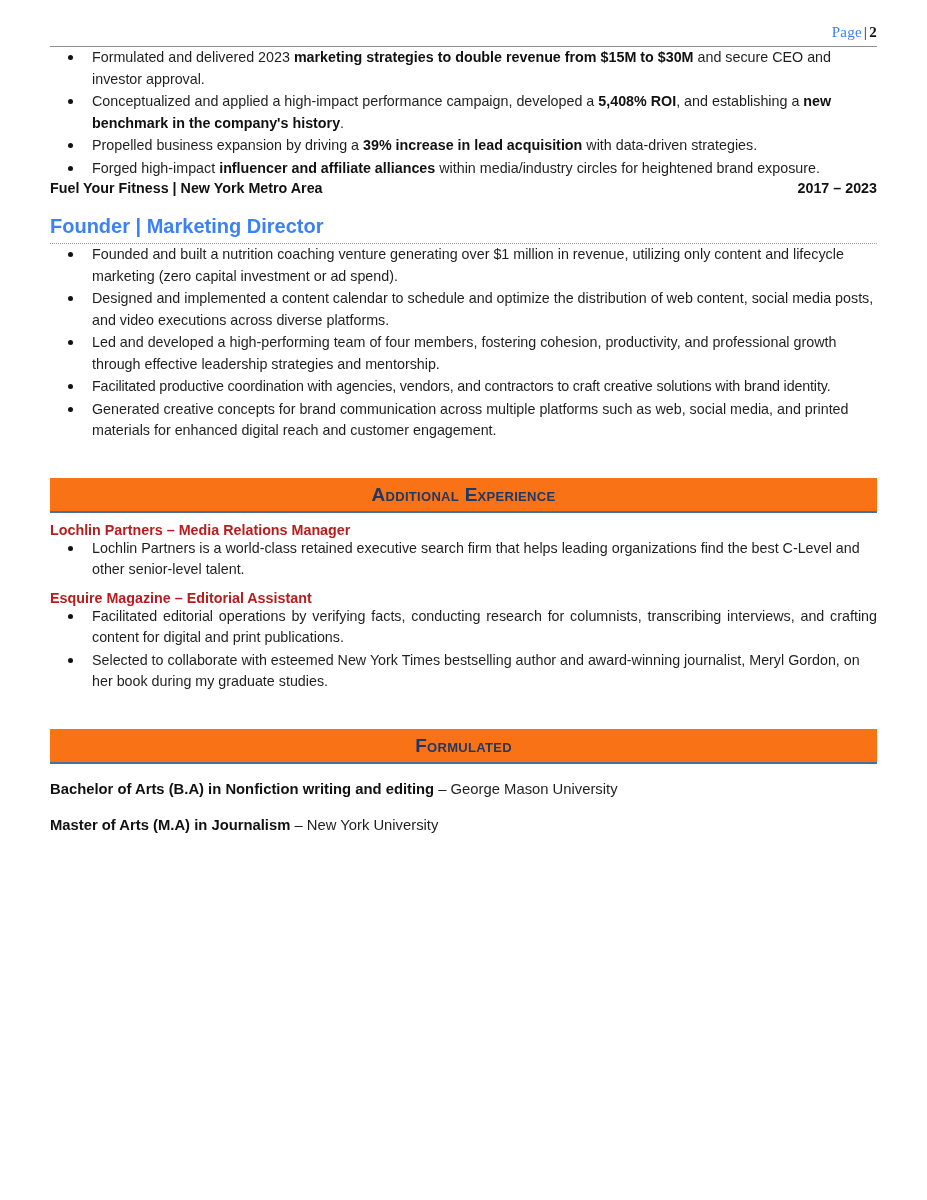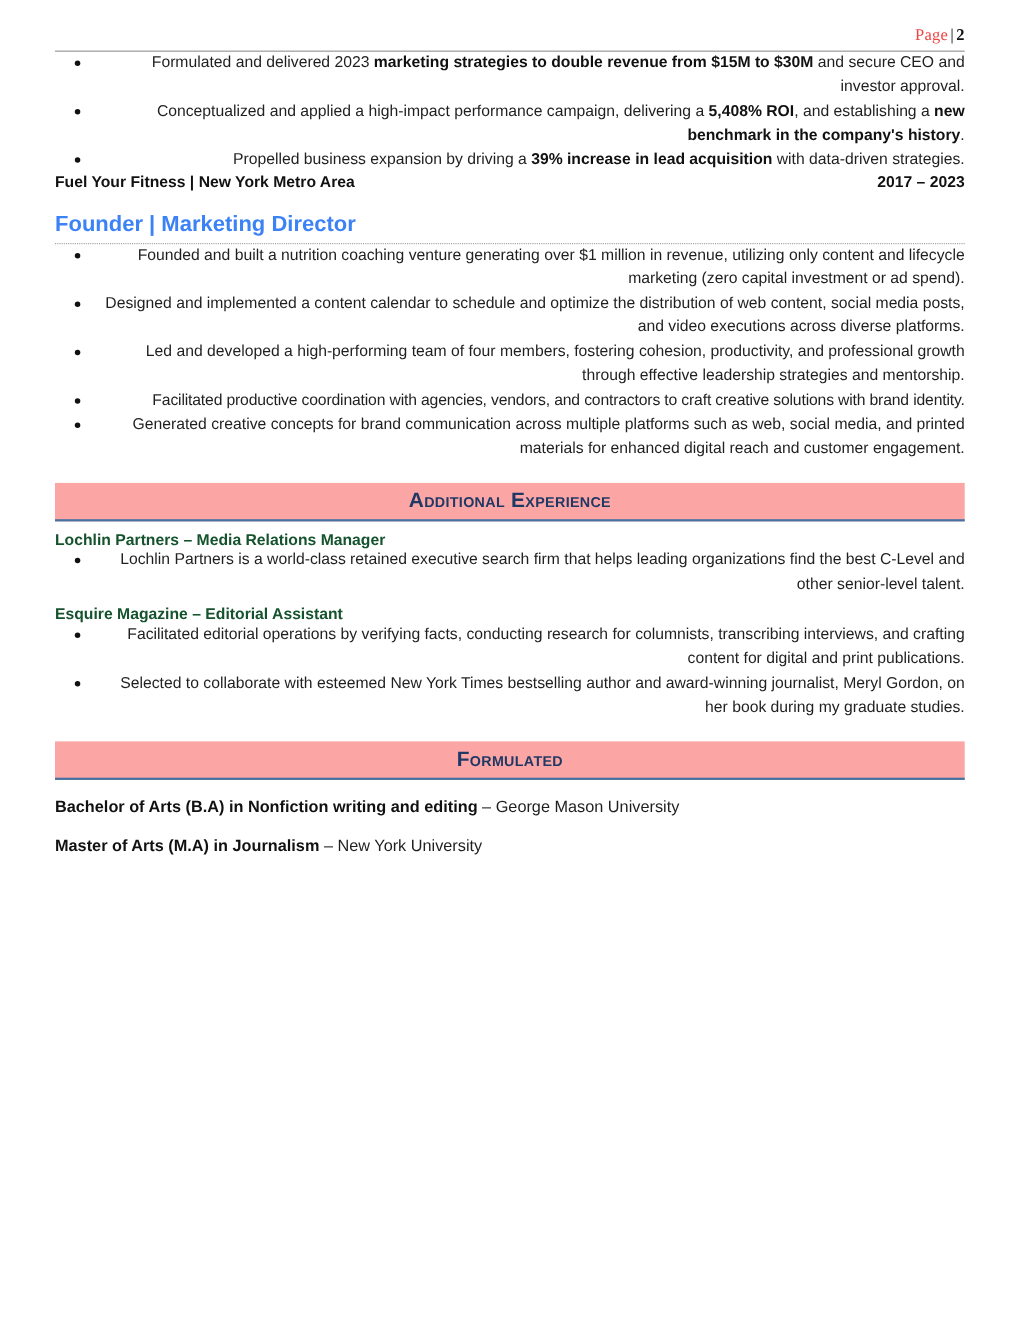--- a/index.html
+++ b/index.html
@@ -25,21 +25,21 @@
 
   
   .page-header {
     padding-top: 24px;
     text-align: right;
     font-family: "Liberation Serif", serif;
     font-size: 15px;
     letter-spacing: .2px;
   }
   .page-header .hdr-word {
-    color: #ef4444;
+    color: #3b82f6;
   }
   .page-header .hdr-sep {
     color: #555555;
     font-weight: bold;
     margin: 0 2px;
   }
   .page-header .hdr-num {
     color: #111111;
     font-weight: bold;
   }
@@ -55,21 +55,20 @@
     margin: 0;
     padding: 0;
   }
   ul.bullets li {
     position: relative;
     padding-left: 42px;
     font-size: 14.3px;
     line-height: 21.5px;
     margin-bottom: 1px;
     color: #1f1f1f;
-    text-align: right;
   }
   ul.bullets li::before {
     content: "";
     position: absolute;
     left: 18px;
     top: 8px;
     width: 5px;
     height: 5px;
     border-radius: 50%;
     background: #111111;
@@ -96,39 +95,39 @@
     margin-top: 19px;
   }
   .dotted-rule {
     margin-top: 5px;
     height: 0;
     border-top: 1.3px dotted #9a9a9a;
   }
 
   
   .section-band {
-    margin-top: 20px;
-    background: #fca5a5;
+    margin-top: 36px;
+    background: #f97316;
     border-bottom: 2.2px solid #4472a0;
     text-align: center;
     padding: 6px 0 5px;
   }
   .section-band .band-text {
     font-variant: small-caps;
     font-weight: bold;
     font-size: 19px;
     letter-spacing: .3px;
     color: #1f3864;
   }
 
   
   .entry-head {
     font-size: 14.3px;
     font-weight: bold;
-    color: #14532d;
+    color: #b91c1c;
     margin-top: 9px;
   }
 
   
   .edu-item {
     font-size: 14.8px;
     line-height: 22px;
     color: #1f1f1f;
     margin-top: 14px;
   }
@@ -142,22 +141,23 @@
 
 <div class="page">
 
   <div class="page-header">
     <span class="hdr-word">Page</span><span class="hdr-sep">|</span><span class="hdr-num">2</span>
   </div>
   <div class="header-rule"></div>
 
   <ul class="bullets block-top" id="top-bullets">
       <li><span>Formulated and delivered 2023 </span><b>marketing strategies to double revenue from $15M to $30M</b><span> and secure CEO and investor approval.</span></li>
-      <li><span>Conceptualized and applied a high-impact performance campaign, delivering a </span><b>5,408% ROI</b><span>, and establishing a </span><b>new benchmark in the company's history</b><span>.</span></li>
+      <li><span>Conceptualized and applied a high-impact performance campaign, developed a </span><b>5,408% ROI</b><span>, and establishing a </span><b>new benchmark in the company's history</b><span>.</span></li>
       <li><span>Propelled business expansion by driving a </span><b>39% increase in lead acquisition</b><span> with data-driven strategies.</span></li>
+      <li><span>Forged high-impact </span><b>influencer and affiliate alliances</b><span> within media/industry circles for heightened brand exposure.</span></li>
     </ul>
 
   <div class="job-head">
     <span>Fuel Your Fitness | New York Metro Area</span>
     <span>2017 – 2023</span>
   </div>
   <div class="job-title">Founder | Marketing Director</div>
   <div class="dotted-rule"></div>
   <ul class="bullets" id="exp-bullets">
       <li><span>Founded and built a nutrition coaching venture generating over $1 million in revenue, utilizing only content and lifecycle marketing (zero capital investment or ad spend).</span></li>

